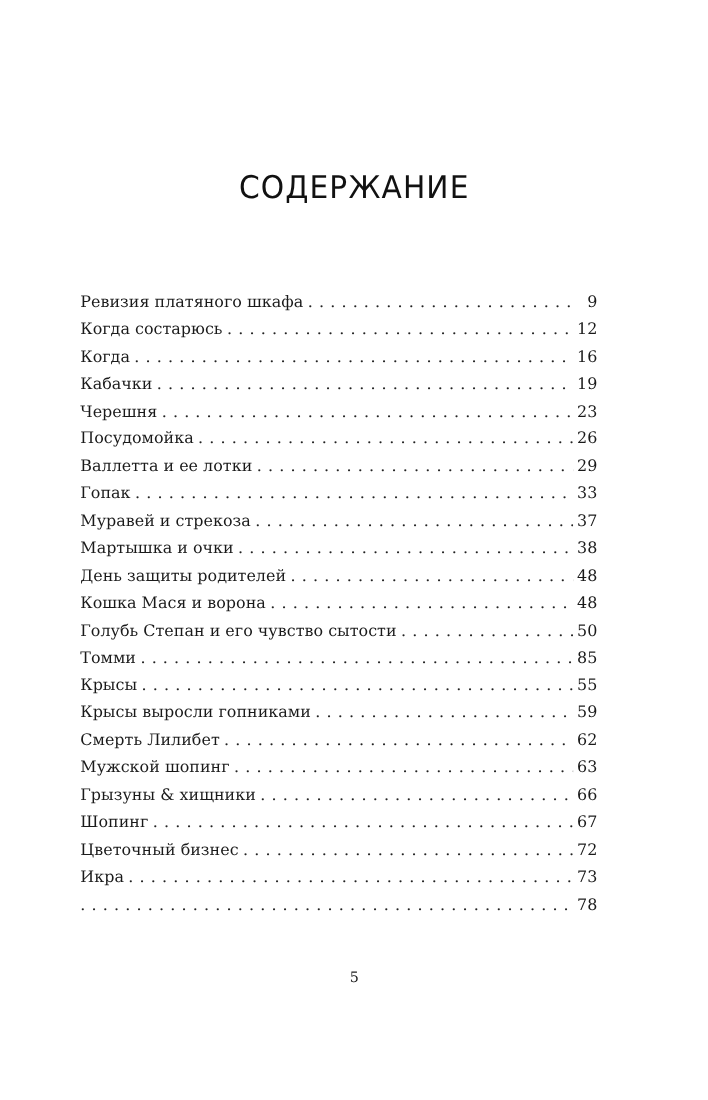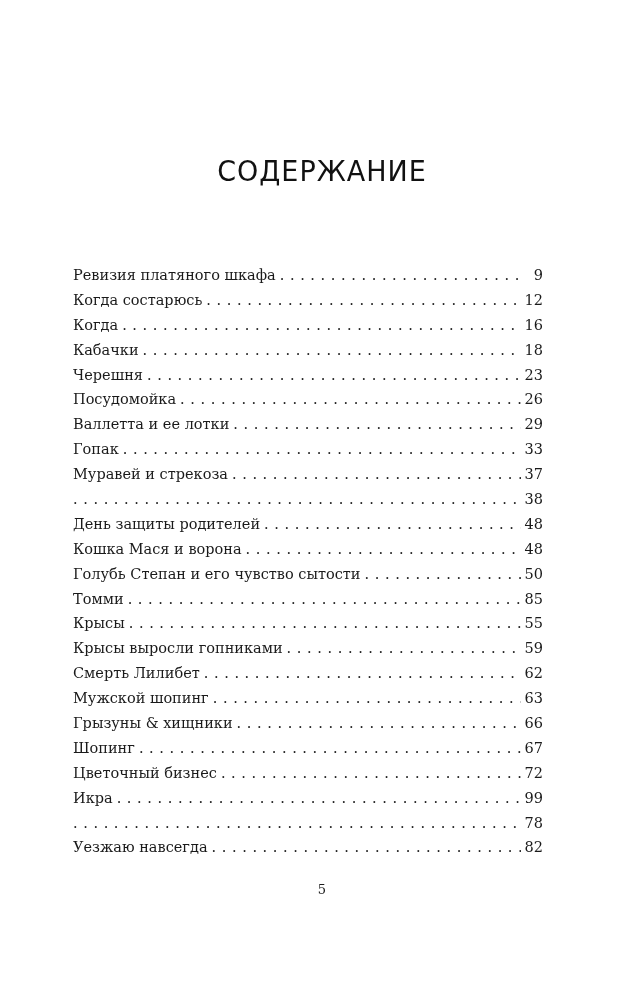--- a/index.html
+++ b/index.html
@@ -54,21 +54,21 @@
       <span class="p">12</span>
     </li>
   <li>
       <span class="t">Когда</span>
       <span class="dots"></span>
       <span class="p">16</span>
     </li>
   <li>
       <span class="t">Кабачки</span>
       <span class="dots"></span>
-      <span class="p">18</span>
+      <span class="p">19</span>
     </li>
   <li>
       <span class="t">Черешня</span>
       <span class="dots"></span>
       <span class="p">23</span>
     </li>
   <li>
       <span class="t">Посудомойка</span>
       <span class="dots"></span>
       <span class="p">26</span>
@@ -82,20 +82,21 @@
       <span class="t">Гопак</span>
       <span class="dots"></span>
       <span class="p">33</span>
     </li>
   <li>
       <span class="t">Муравей и стрекоза</span>
       <span class="dots"></span>
       <span class="p">37</span>
     </li>
   <li>
+      <span class="t">Мартышка и очки</span>
       <span class="dots"></span>
       <span class="p">38</span>
     </li>
   <li>
       <span class="t">День защиты родителей</span>
       <span class="dots"></span>
       <span class="p">48</span>
     </li>
   <li>
       <span class="t">Кошка Мася и ворона</span>
@@ -143,26 +144,21 @@
       <span class="p">67</span>
     </li>
   <li>
       <span class="t">Цветочный бизнес</span>
       <span class="dots"></span>
       <span class="p">72</span>
     </li>
   <li>
       <span class="t">Икра</span>
       <span class="dots"></span>
-      <span class="p">99</span>
+      <span class="p">73</span>
     </li>
   <li>
       <span class="dots"></span>
       <span class="p">78</span>
-    </li>
-  <li>
-      <span class="t">Уезжаю навсегда</span>
-      <span class="dots"></span>
-      <span class="p">82</span>
     </li>
 </ul>
 
 <div class="pagenum">5</div>
 
 </body></html>

